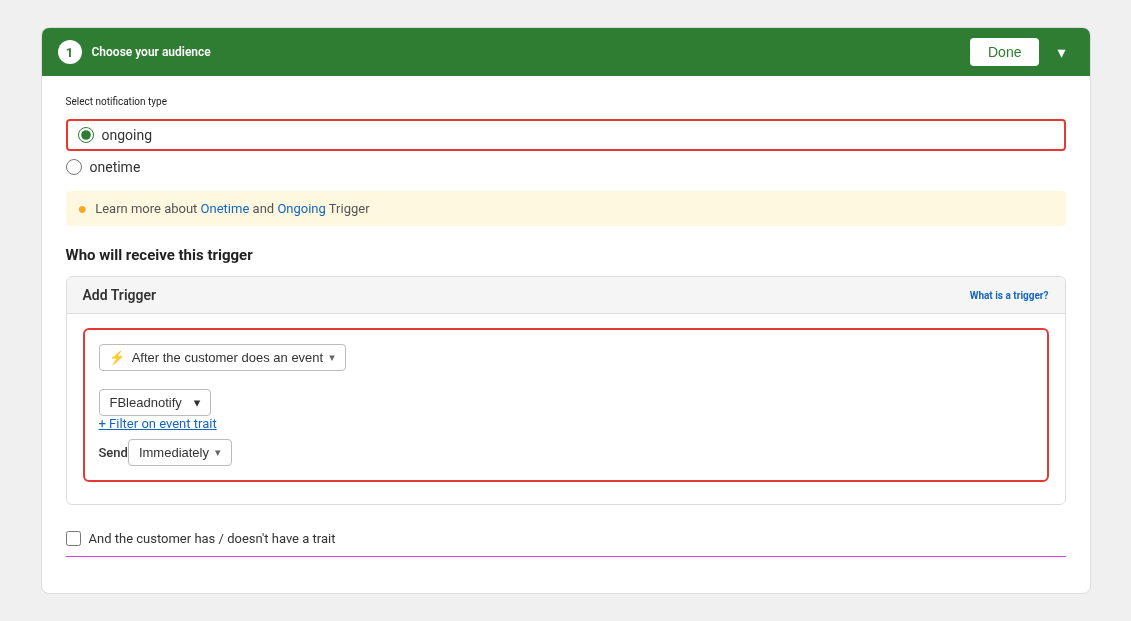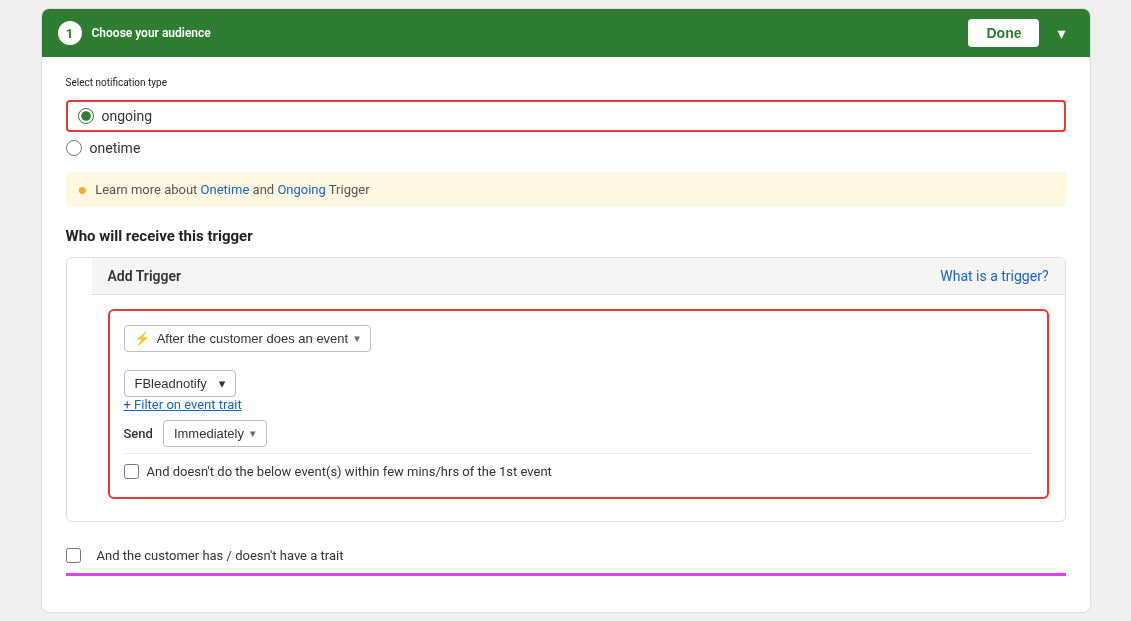--- a/index.html
+++ b/index.html
@@ -45,21 +45,21 @@
       font-size: 12px;
       font-weight: 600;
     }
     .header-done-btn {
       background: white;
       color: #2e7d32;
       border: none;
       border-radius: 4px;
       padding: 6px 18px;
       font-size: 14px;
-      font-weight: 700;
+      font-weight: 400;
       cursor: pointer;
     }
     .header-chevron {
       color: white;
       font-size: 16px;
       cursor: pointer;
       padding: 4px 8px;
     }
     .body {
       padding: 20px 24px;
@@ -120,41 +120,40 @@
       font-weight: 700;
       font-size: 15px;
       color: #222;
       margin-bottom: 12px;
     }
     .trigger-box {
       border: 1px solid #ddd;
       border-radius: 6px;
       overflow: hidden;
       margin-bottom: 16px;
-      padding-left: 25px;
     }
     .trigger-header {
       background: #f5f5f5;
       padding: 10px 16px;
       display: flex;
       align-items: center;
       justify-content: space-between;
       border-bottom: 1px solid #ddd;
     }
     .trigger-header-label {
       font-weight: 600;
       font-size: 14px;
       color: #333;
     }
     .trigger-header-link {
       color: #1565c0;
-      font-size: 14px;
+      font-size: 10px;
       cursor: pointer;
       text-decoration: none;
-      font-weight: 400;
+      font-weight: 700;
     }
     .trigger-content {
       padding: 14px 16px;
     }
     .red-outline-box {
       border: 2px solid #e53935;
       border-radius: 6px;
       padding: 14px;
       margin-bottom: 8px;
     }
@@ -198,21 +197,20 @@
       color: #1565c0;
       font-size: 13px;
       cursor: pointer;
       display: block;
       margin-top: 0;
       margin-bottom: 8px;
     }
     .send-row {
       display: flex;
       align-items: center;
-      gap: 10px;
       margin-top: 8px;
     }
     .send-label {
       font-size: 13px;
       color: #333;
       font-weight: 500;
     }
     .checkbox-row {
       display: flex;
       align-items: center;
@@ -224,25 +222,25 @@
       margin-top: 6px;
     }
     .checkbox-row input[type="checkbox"] {
       width: 15px;
       height: 15px;
       cursor: pointer;
     }
     .add-condition-row {
       display: flex;
       align-items: center;
-      gap: 16px;
+      gap: 8px;
       padding: 10px 0;
       font-size: 13px;
       color: #333;
-      border-bottom: 3px solid #d946ef;
+      border-bottom: 1px solid #d946ef;
     }
     .add-condition-row input[type="checkbox"] {
       width: 15px;
       height: 15px;
       cursor: pointer;
     }
     .toggle-row {
       display: flex;
       align-items: center;
       gap: 10px;
@@ -320,24 +318,20 @@
           <a href="#" class="filter-link">+ Filter on event trait</a>
 
           <div class="send-row">
             <span class="send-label">Send</span>
             <button class="dropdown-btn">
               <span>Immediately</span>
               <span class="chevron">▾</span>
             </button>
           </div>
 
-          <div class="checkbox-row">
-            <input type="checkbox" style="">
-            <span>And doesn't do the below event(s) within few mins/hrs of the 1st event</span>
-          </div>
         </div>
       </div>
     </div>
 
     <div class="add-condition-row">
       <input type="checkbox" style="">
       <span>And the customer has / doesn't have a trait</span>
     </div>
 
     <div class="toggle-row">

